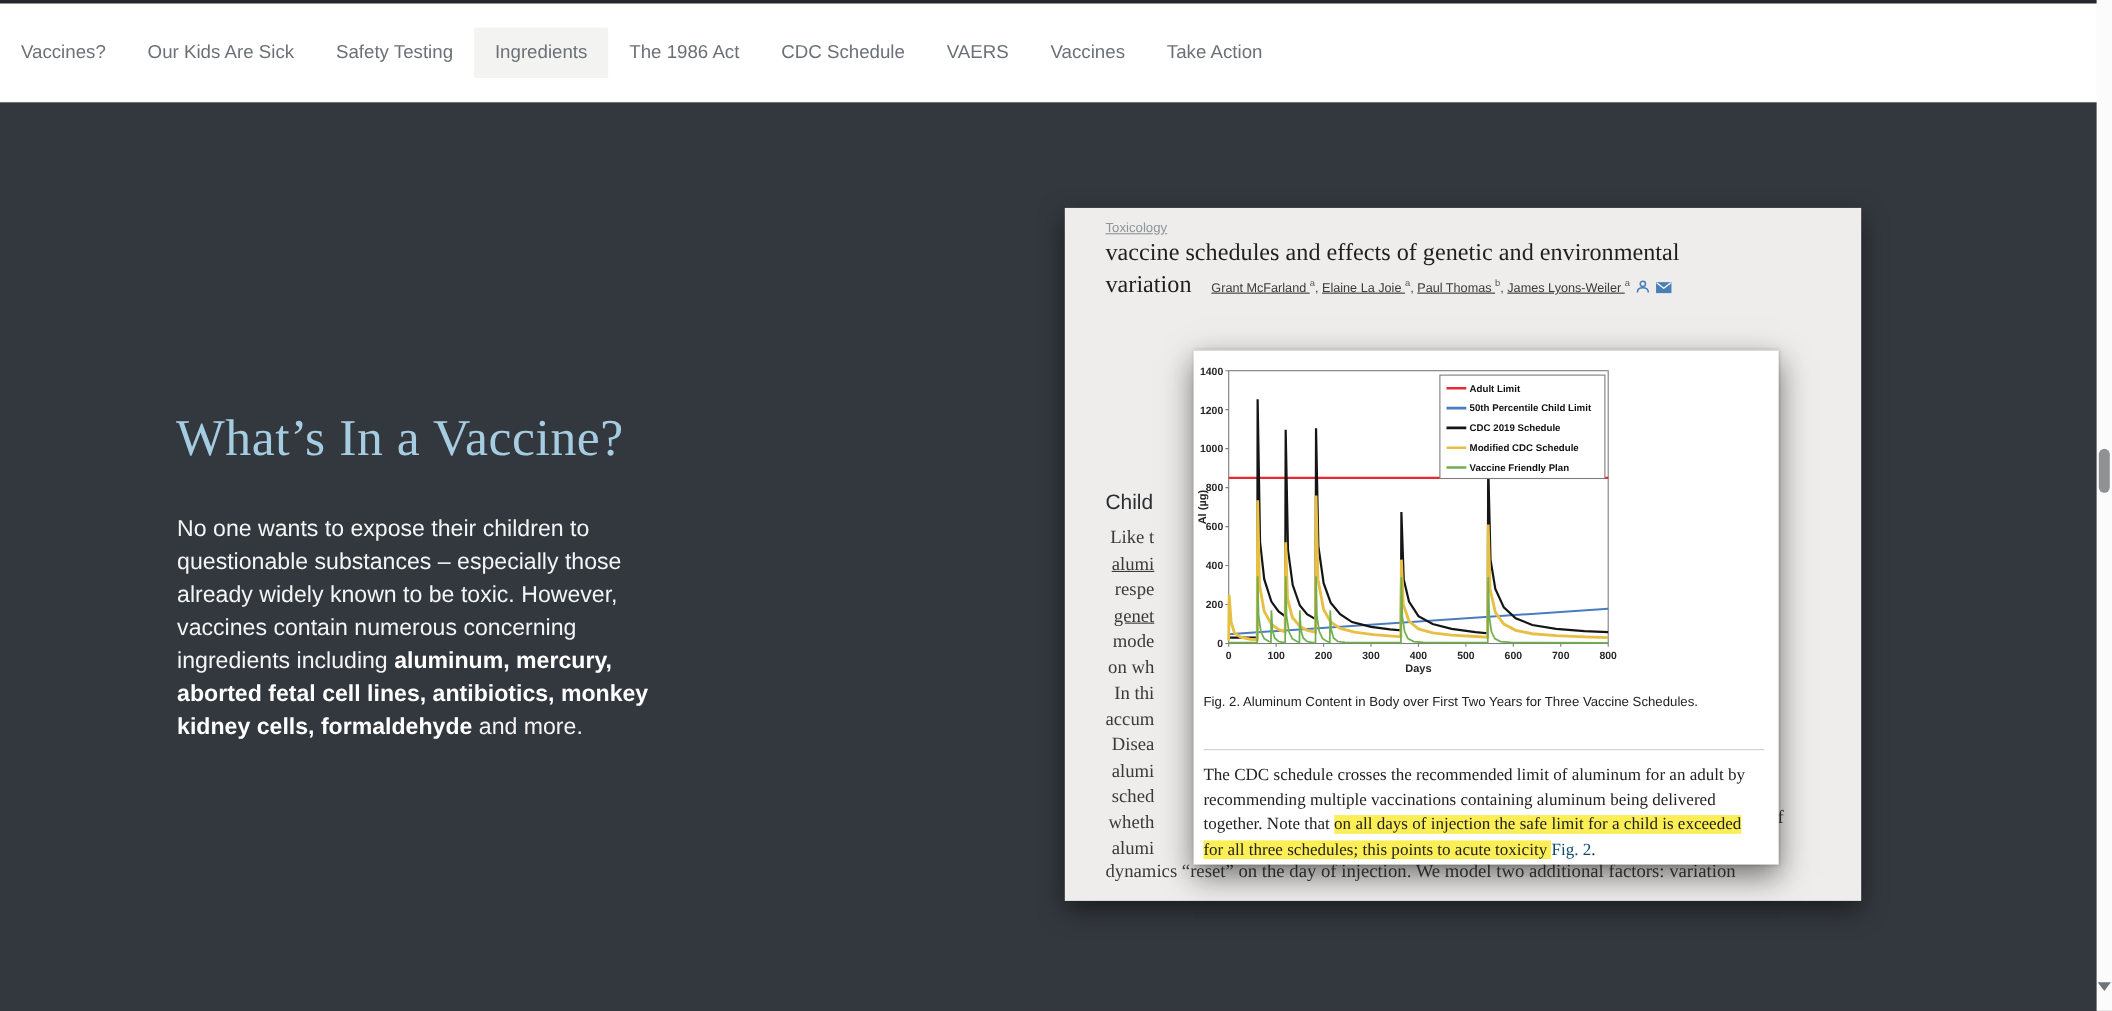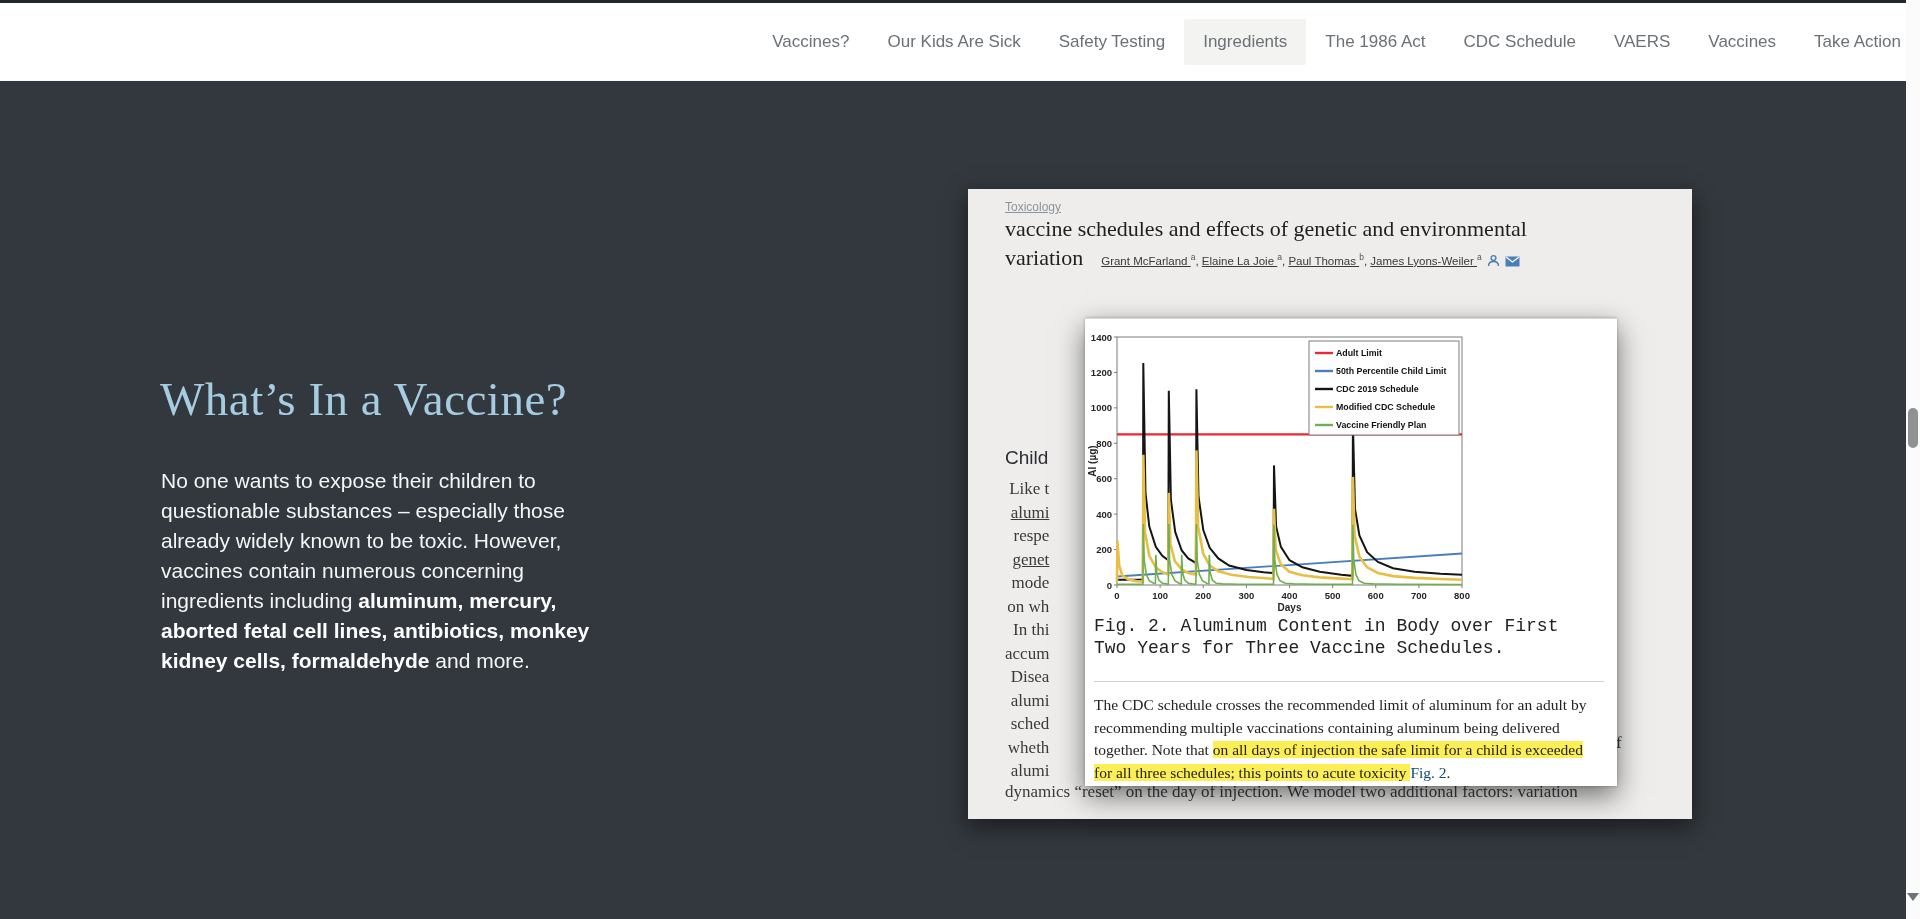--- a/index.html
+++ b/index.html
@@ -1,19 +1,19 @@
 <!DOCTYPE html>
 <html><head>
 <meta charset="utf-8">
 <style>
   html,body{margin:0;padding:0;}
   body{width:1920px;height:919px;overflow:hidden;background:#33383e;font-family:"Liberation Sans",sans-serif;position:relative;}
   .topline{position:absolute;left:0;top:0;width:1920px;height:3px;background:#24282c;z-index:30;}
   
-  .nav{position:absolute;left:0;top:3px;width:1920px;height:78px;background:#ffffff;display:flex;justify-content:flex-end;align-items:center;z-index:20;}
+  .nav{position:absolute;left:0;top:3px;width:1920px;height:90px;background:#ffffff;display:flex;justify-content:flex-start;align-items:center;z-index:20;}
   .nav-item{font-size:17px;color:#6b7176;padding:13px 19px;cursor:pointer;white-space:nowrap;border-radius:2px;}
   .nav-item.active{background:#f3f3f2;}
   
   .hero{position:absolute;left:160px;top:348px;width:470px;margin-top:24px;}
   .hero h1{margin:0;font-family:"Liberation Serif",serif;font-weight:400;font-size:47px;color:#a6cce1;letter-spacing:0.5px;}
   .hero p{margin:40px 0 0 1px;width:458px;font-size:21px;line-height:30px;color:#f3f5f6;}
   .hero p b{color:#ffffff;}
   
   .card{position:absolute;left:968px;top:189px;width:724px;height:630px;background:#eeedec;box-shadow:0 8px 22px rgba(0,0,0,0.5);z-index:5;}
   .journal{position:absolute;left:37px;top:11px;font-size:12px;color:#8f9499;text-decoration:underline;}
@@ -25,21 +25,21 @@
   .authors sup{font-size:8.5px;color:#555;}
   .auth-icons svg{vertical-align:-2px;margin-left:5px;cursor:pointer;}
   .abs-head{position:absolute;left:37px;top:258px;font-size:19px;color:#2b2e33;}
   .fragments{position:absolute;left:37px;top:288px;font-family:"Liberation Serif",serif;font-size:17px;color:#3a3a3a;}
   .fragments .frag{display:block;height:23.5px;line-height:23.5px;white-space:nowrap;text-align:right;}
   .fragments .frag.u{text-decoration:underline;cursor:pointer;}
   .bottom-line{position:absolute;left:37px;top:593px;width:660px;font-family:"Liberation Serif",serif;font-size:17px;color:#3a3a3a;white-space:nowrap;}
   .right-frag{position:absolute;left:648px;top:544px;font-family:"Liberation Serif",serif;font-size:17px;color:#3a3a3a;}
   
   .popup{position:absolute;left:1085px;top:318px;width:532px;height:467px;background:#ffffff;box-shadow:0 10px 26px rgba(10,10,10,0.55),0 0 3px rgba(0,0,0,0.25);z-index:10;border-top:1px solid #d8d8d8;}
-  .fig-caption{position:absolute;left:9px;top:296px;width:495px;font-family:Liberation Mono, monospace;font-size:18px;line-height:22px;color:#222;}
+  .fig-caption{position:absolute;left:9px;top:308px;width:495px;font-family:Liberation Sans, sans-serif;font-size:12px;line-height:22px;color:#222;}
   .fig-divider{position:absolute;left:9px;top:362px;width:510px;height:1px;background:#cfcfcf;}
   .fig-para{position:absolute;left:9px;top:375px;width:508px;font-family:"Liberation Serif",serif;font-size:15.5px;line-height:22.5px;color:#222;}
   .fig-para .hl{background:#fcee55;}
   .fig-para .fig-link{color:#0c4a6e;cursor:pointer;}
   .chart-wrap{position:absolute;left:2px;top:4px;}
   
   .scrollbar{position:absolute;right:0;top:0;width:14px;height:919px;background:#fbfbfb;z-index:40;}
   .scroll-thumb{position:absolute;left:2px;top:408px;width:10px;height:40px;border-radius:5px;background:#8f9193;cursor:pointer;}
   .scroll-arrow{position:absolute;left:1px;bottom:18px;width:0;height:0;border-left:6px solid transparent;border-right:6px solid transparent;border-top:8px solid #6f747a;cursor:pointer;}
 </style>

